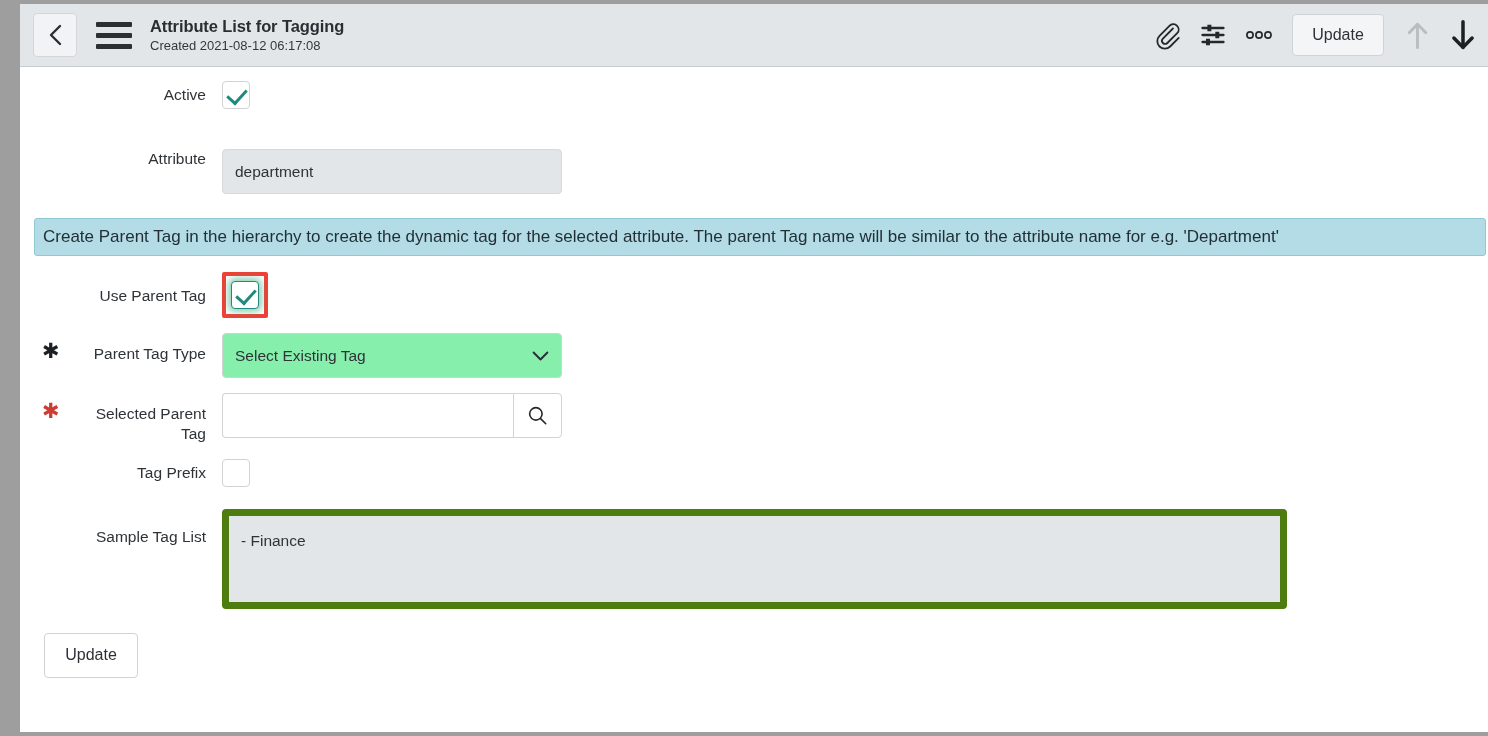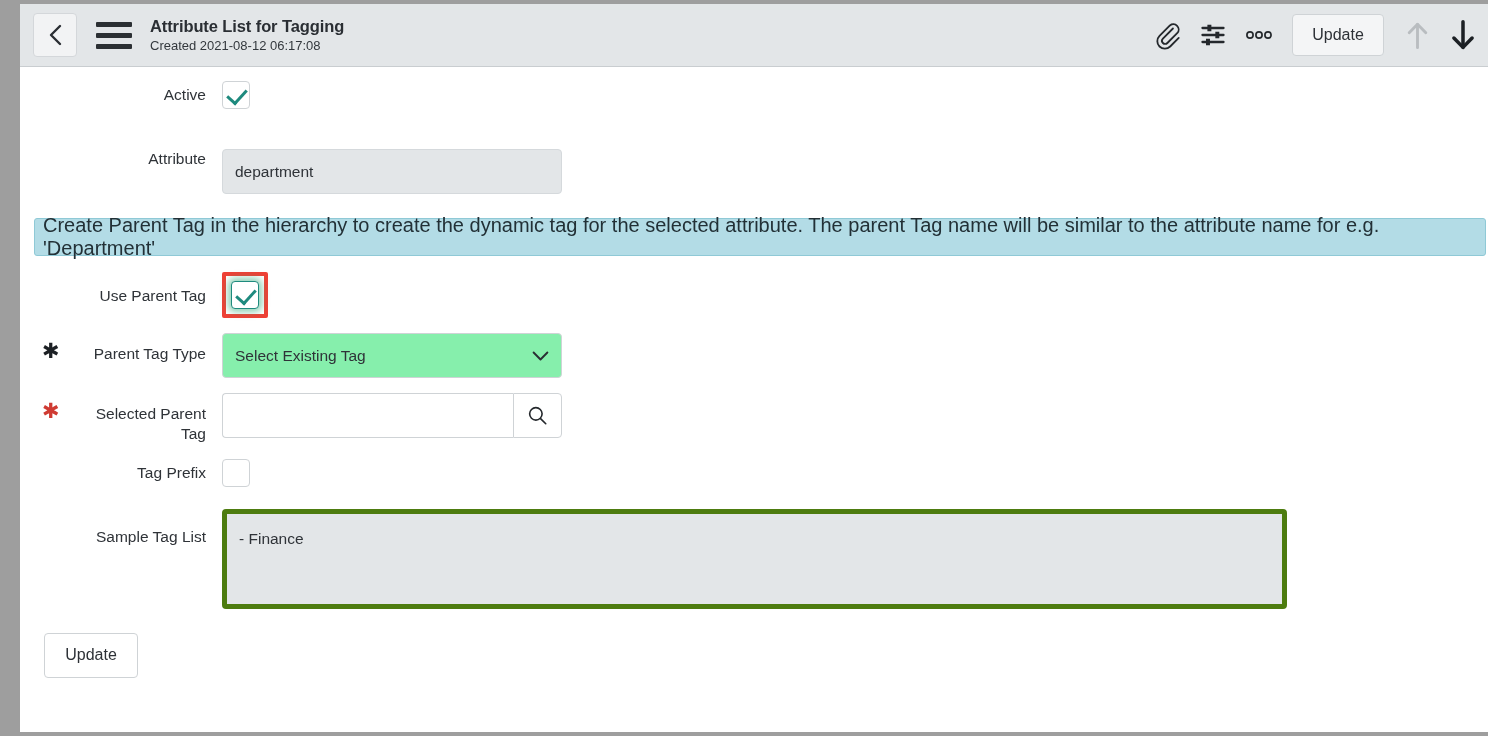--- a/index.html
+++ b/index.html
@@ -241,41 +241,41 @@
     display: flex;
     align-items: center;
     justify-content: center;
     cursor: pointer;
   }
 
   .sample-area {
     width: 1065px;
     height: 100px;
     background: #e3e6e8;
-    border: 5px solid #4d7c0f;
+    border: 7px solid #4d7c0f;
     border-radius: 4px;
     padding: 14px 12px;
     font-size: 15.5px;
     color: #2f3338;
     font-family: "Liberation Sans", sans-serif;
     resize: none;
     line-height: 1.4;
     overflow: hidden;
   }
 
   .banner {
     margin: 0 14px;
     height: 38px;
     background: #b3dce6;
     border: 1px solid #8fc9d6;
     border-radius: 3px;
     display: flex;
     align-items: center;
     padding: 0 8px;
-    font-size: 20px;
+    font-size: 17px;
     color: #223036;
   }
 
   .update-bottom {
     margin-left: 24px;
     height: 45px;
     min-width: 94px;
     padding: 0 16px;
     background: #ffffff;
     border: 1px solid #cfd3d6;

